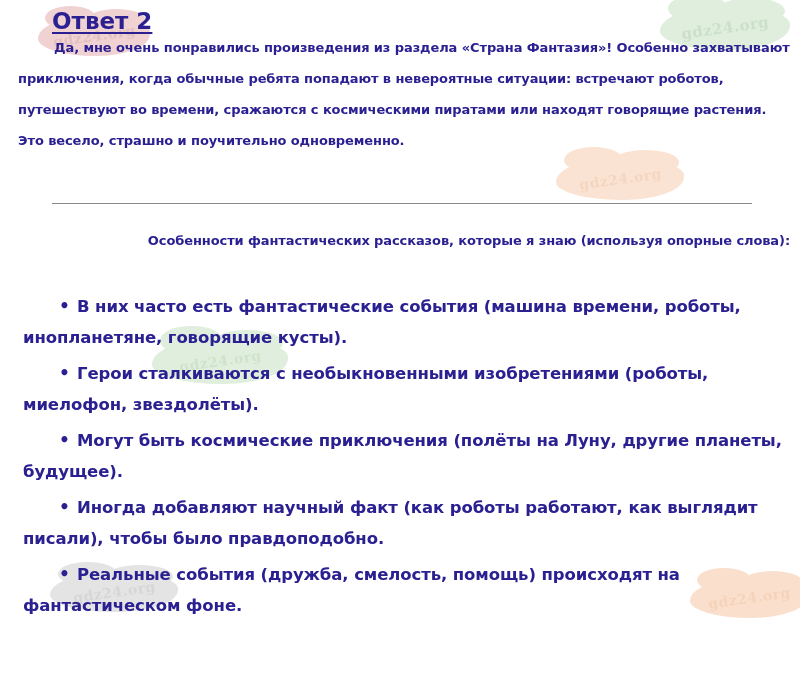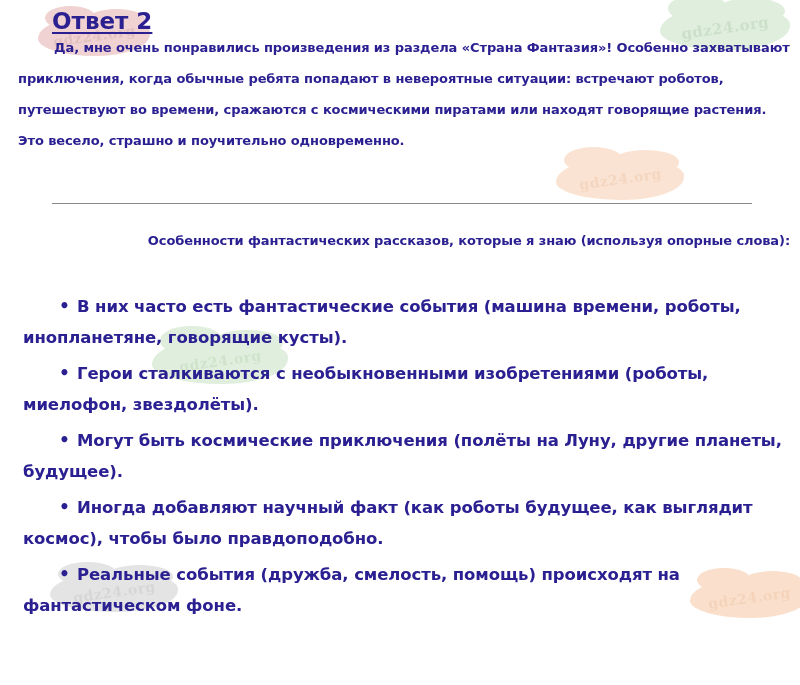--- a/index.html
+++ b/index.html
@@ -178,18 +178,18 @@
     <div class="para p1">Да, мне очень понравились произведения из раздела «Страна Фантазия»! Особенно захватывают приключения, когда обычные ребята попадают в невероятные ситуации: встречают роботов, путешествуют во времени, сражаются с космическими пиратами или находят говорящие растения. Это весело, страшно и поучительно одновременно.</div>
 
     <div class="divider"></div>
 
     <div class="para p2">Особенности фантастических рассказов, которые я знаю (используя опорные слова):</div>
 
     <div class="bullets">
       <p class="bullet"><span class="dot">•</span><span class="btxt">В них часто есть фантастические события (машина времени, роботы, инопланетяне, говорящие кусты).</span></p>
       <p class="bullet"><span class="dot">•</span><span class="btxt">Герои сталкиваются с необыкновенными изобретениями (роботы, миелофон, звездолёты).</span></p>
       <p class="bullet"><span class="dot">•</span><span class="btxt">Могут быть космические приключения (полёты на Луну, другие планеты, будущее).</span></p>
-      <p class="bullet"><span class="dot">•</span><span class="btxt">Иногда добавляют научный факт (как роботы будущее, как выглядит космос), чтобы было правдоподобно.</span></p>
+      <p class="bullet"><span class="dot">•</span><span class="btxt">Иногда добавляют научный факт (как роботы работают, как выглядит писали), чтобы было правдоподобно.</span></p>
       <p class="bullet"><span class="dot">•</span><span class="btxt">Реальные события (дружба, смелость, помощь) происходят на фантастическом фоне.</span></p>
     </div>
 
   </div>
 </div>
 
 </body></html>

